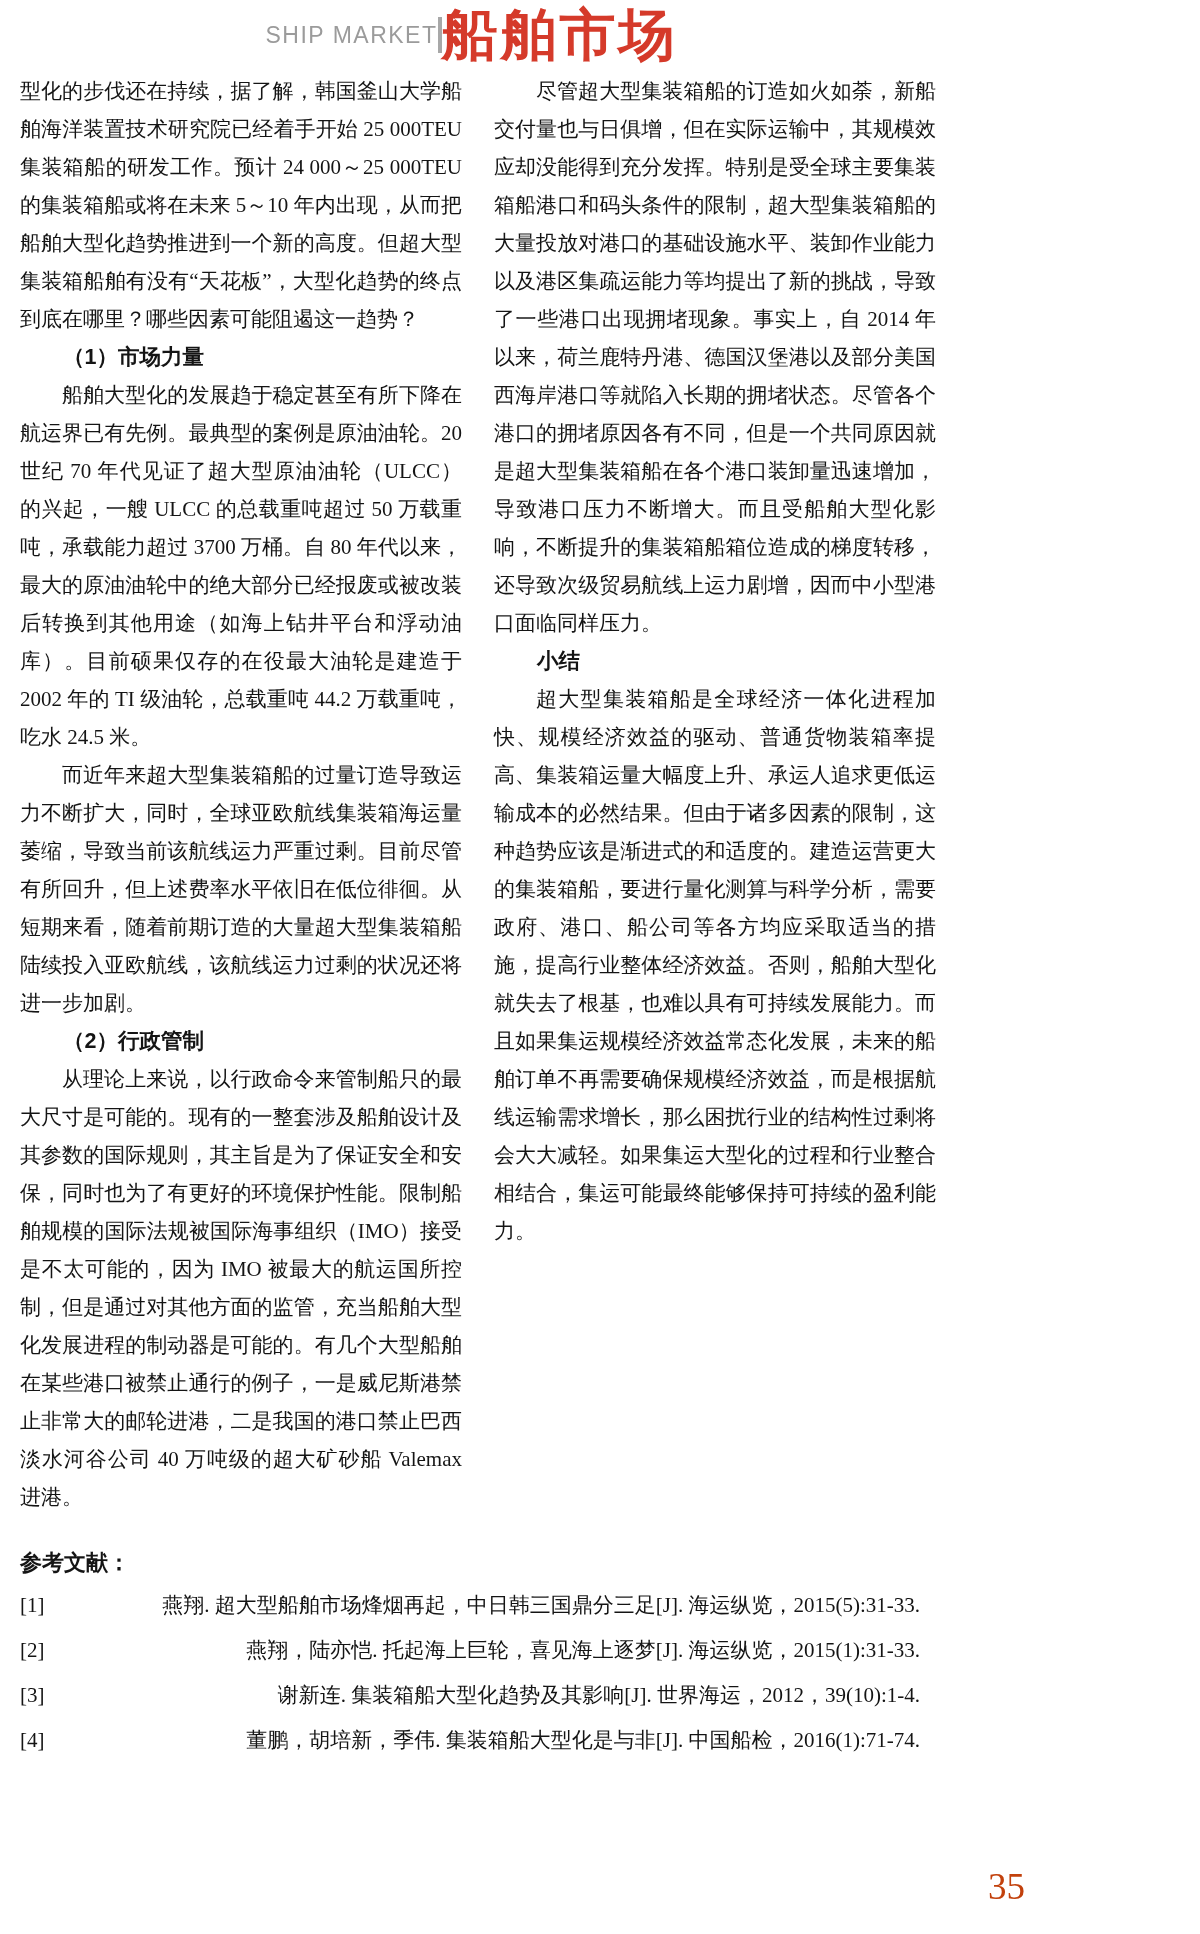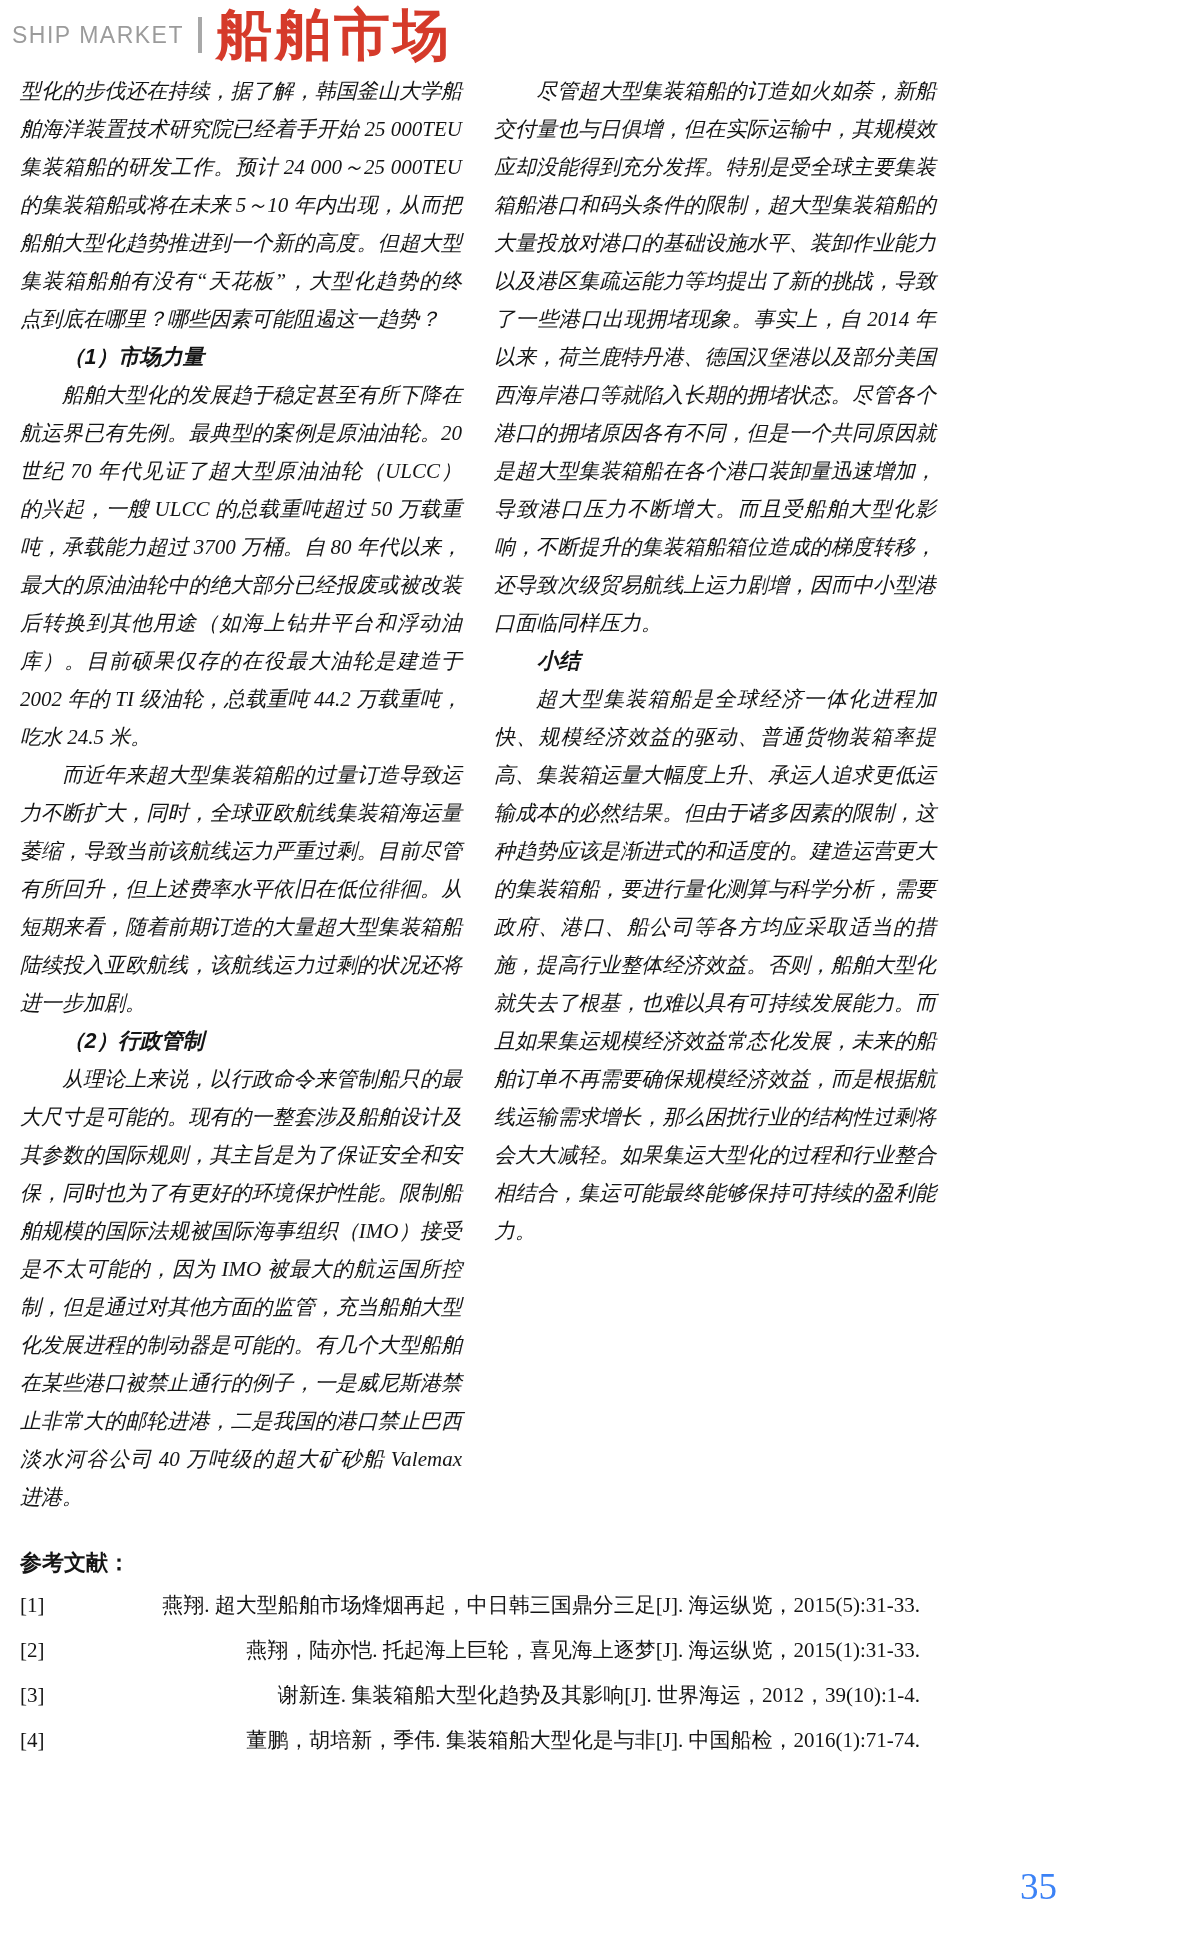--- a/index.html
+++ b/index.html
@@ -11,26 +11,25 @@
     background: #ffffff;
     font-family: "Liberation Serif", "DejaVu Serif", serif;
     color: #141414;
     overflow: hidden;
   }
 
   
   .header {
     position: absolute;
     top: 6px;
-    left: 12px;
+    left: 4px;
     width: 935px;
     display: flex;
-    justify-content: flex-start;
+    justify-content: center;
     align-items: center;
-    gap: 14px;
     height: 58px;
   }
   .en-title {
     font-family: "Liberation Sans", "DejaVu Sans", sans-serif;
     font-size: 23px;
     letter-spacing: 1.5px;
     color: #9b9b9b;
   }
   .header-bar {
     width: 4px;
@@ -53,21 +52,20 @@
     left: 20px;
     width: 916px;
     display: flex;
     gap: 32px;
   }
   .col {
     width: 442px;
     font-size: 21px;
     line-height: 38px;
     text-align: justify;
-    font-style: italic;
   }
   .col p { margin: 0; text-indent: 2em; }
   .col p.no-indent { text-indent: 0; }
   .sec-heading {
     margin: 0;
     text-indent: 2em;
     font-family: "Liberation Sans", "DejaVu Sans", sans-serif;
     font-size: 21.5px;
     font-weight: 700;
     line-height: 38px;
@@ -100,25 +98,25 @@
     flex: 0 0 54px;
   }
   .ref-text {
     flex: 1;
     text-align: right;
   }
 
   
   .page-number {
     position: absolute;
-    left: 1020px;
+    left: 988px;
     top: 1868px;
     font-size: 37px;
     line-height: 1;
-    color: #3b82f6;
+    color: #c2410c;
   }
 </style>
 </head>
 <body>
 
 <div class="page">
 
   <div class="header">
     <span class="en-title">SHIP MARKET</span>
     <span class="header-bar"></span>

